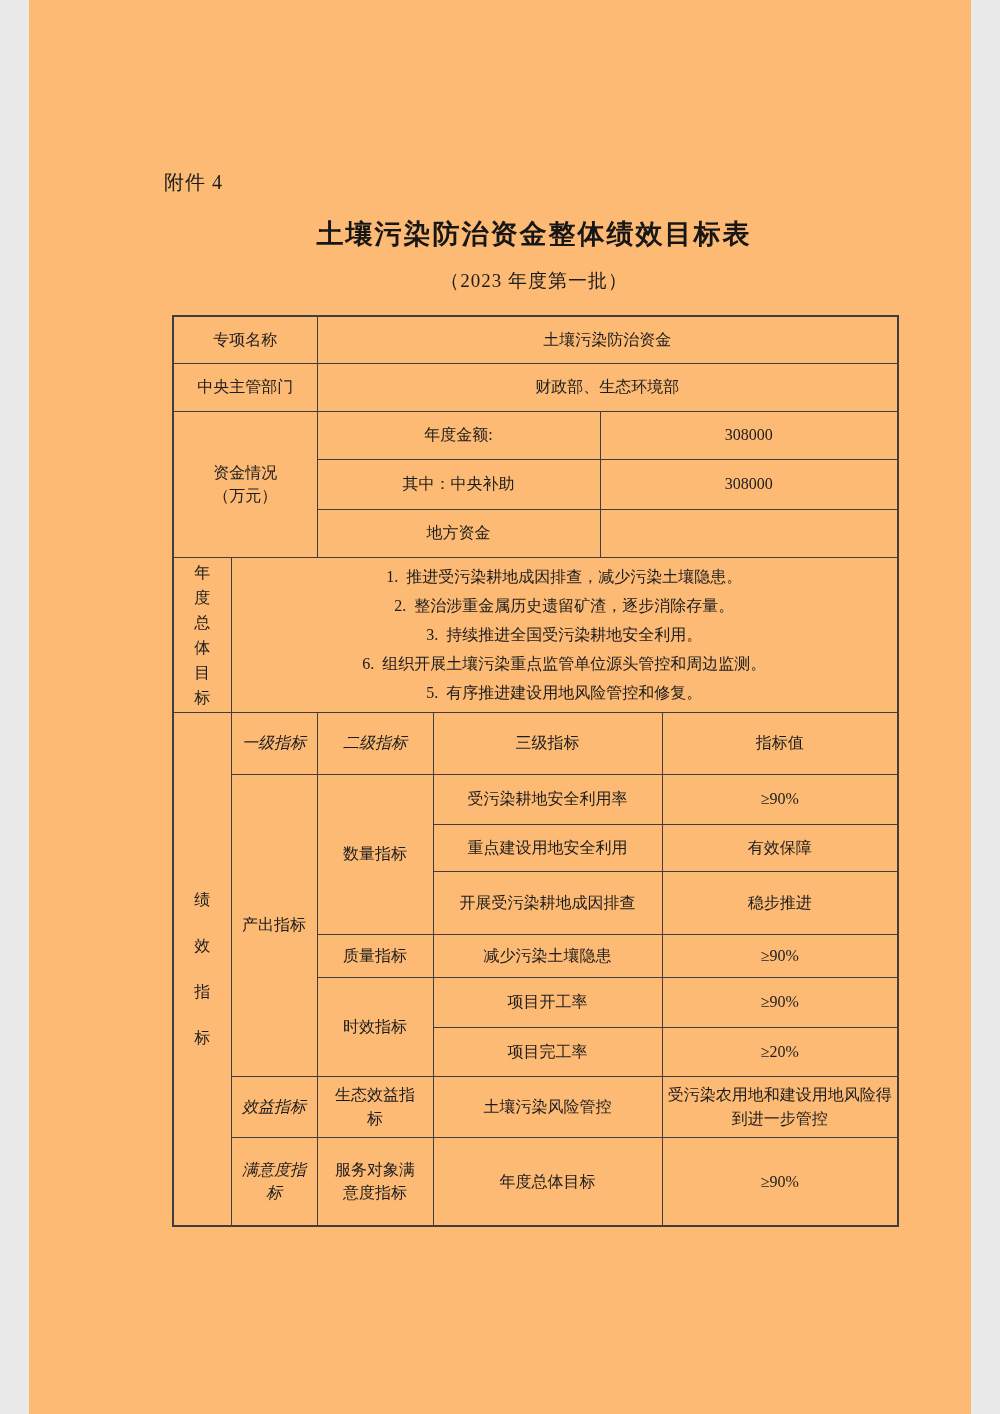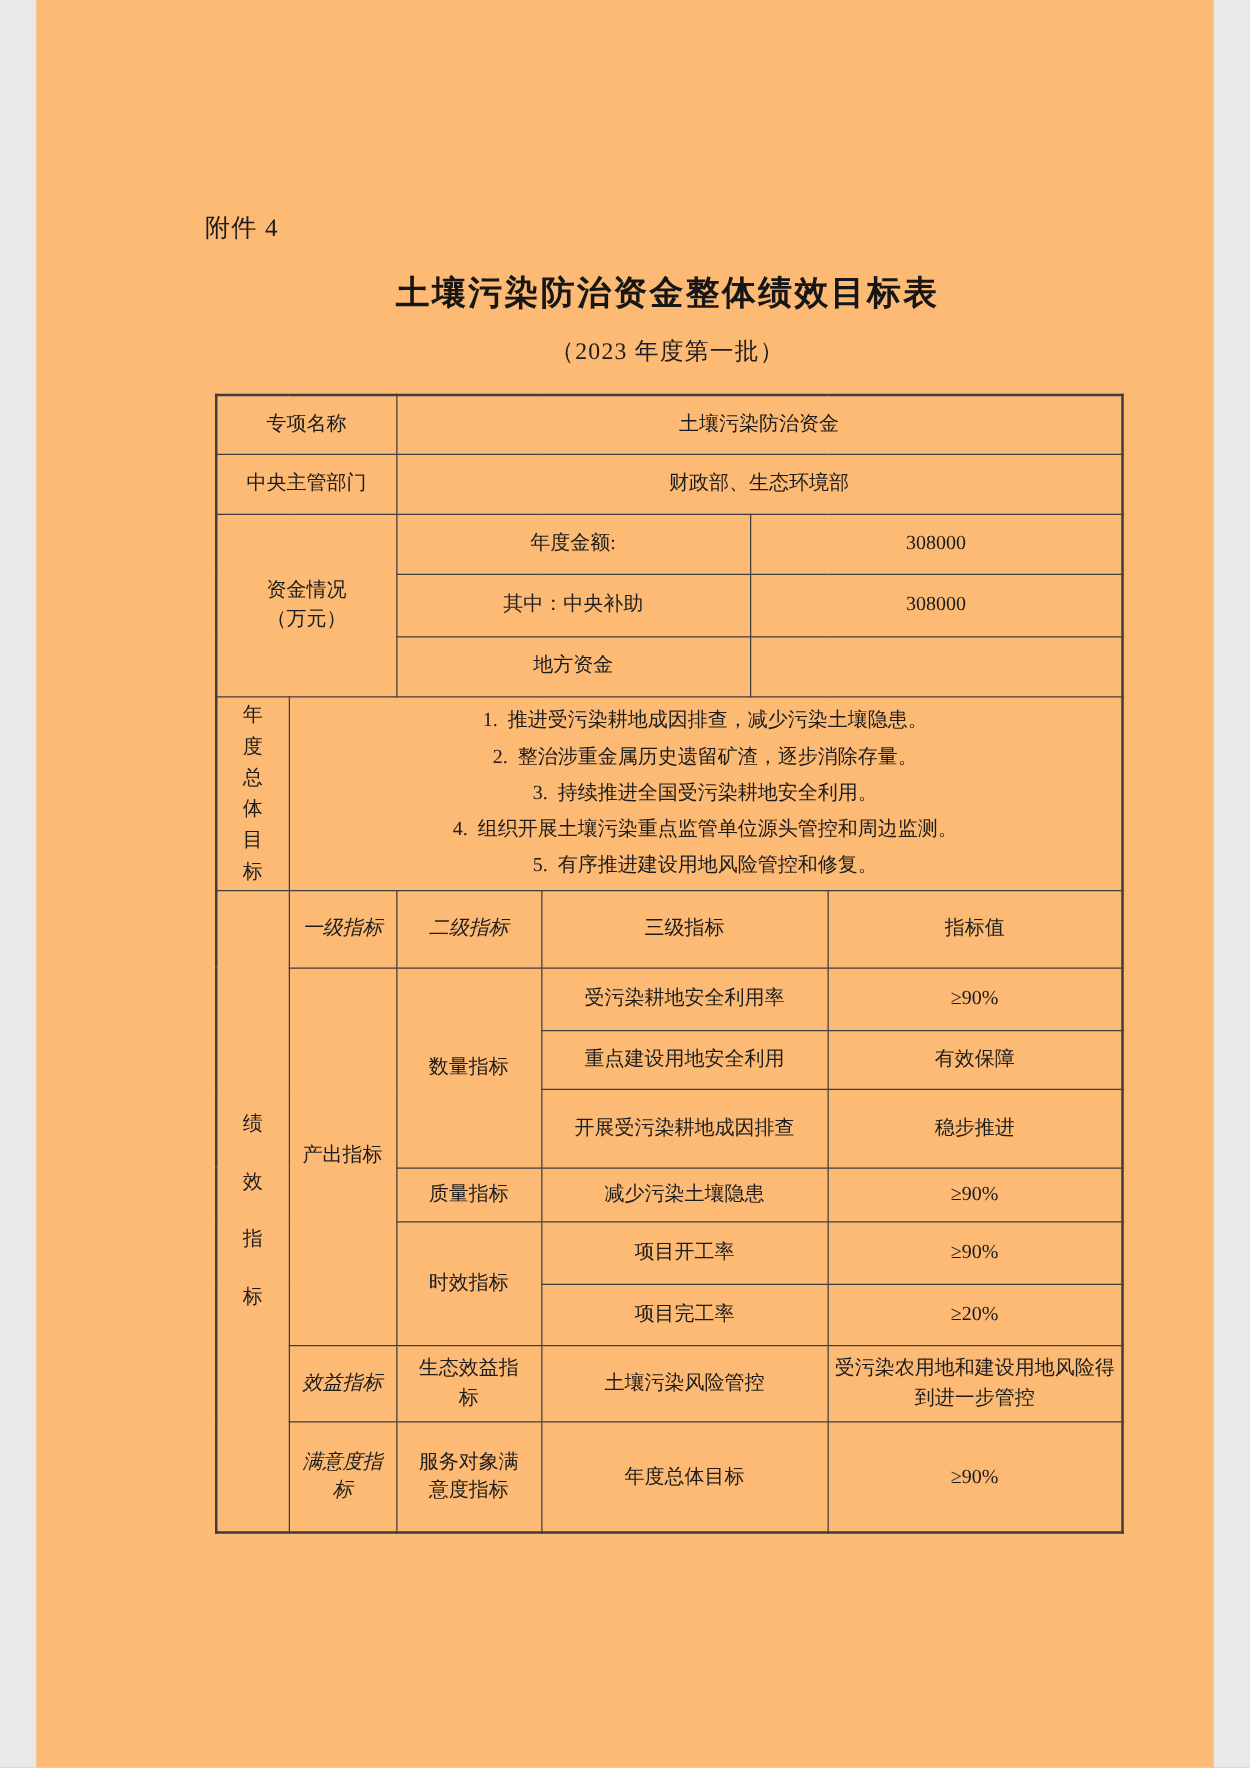--- a/index.html
+++ b/index.html
@@ -103,21 +103,21 @@
     </tr>
 
     <tr style="height:151px">
       <td>
         <div class="vlabel">年度总体目标</div>
       </td>
       <td colspan="5" class="goals-cell">
         <div class="goal-line">1.  推进受污染耕地成因排查，减少污染土壤隐患。</div>
         <div class="goal-line">2.  整治涉重金属历史遗留矿渣，逐步消除存量。</div>
         <div class="goal-line">3.  持续推进全国受污染耕地安全利用。</div>
-        <div class="goal-line">4.  组织开展土壤污染重点监管单位源头管控和周边监测。</div>
+        <div class="goal-line">6.  组织开展土壤污染重点监管单位源头管控和周边监测。</div>
         <div class="goal-line">5.  有序推进建设用地风险管控和修复。</div>
       </td>
     </tr>
 
     <tr style="height:62px">
       <td rowspan="9">
         <div class="vlabel vlabel-perf">绩效指标</div>
       </td>
       <td><span class="wrap2">一级指标</span></td>
       <td><span class="wrap2">二级指标</span></td>

